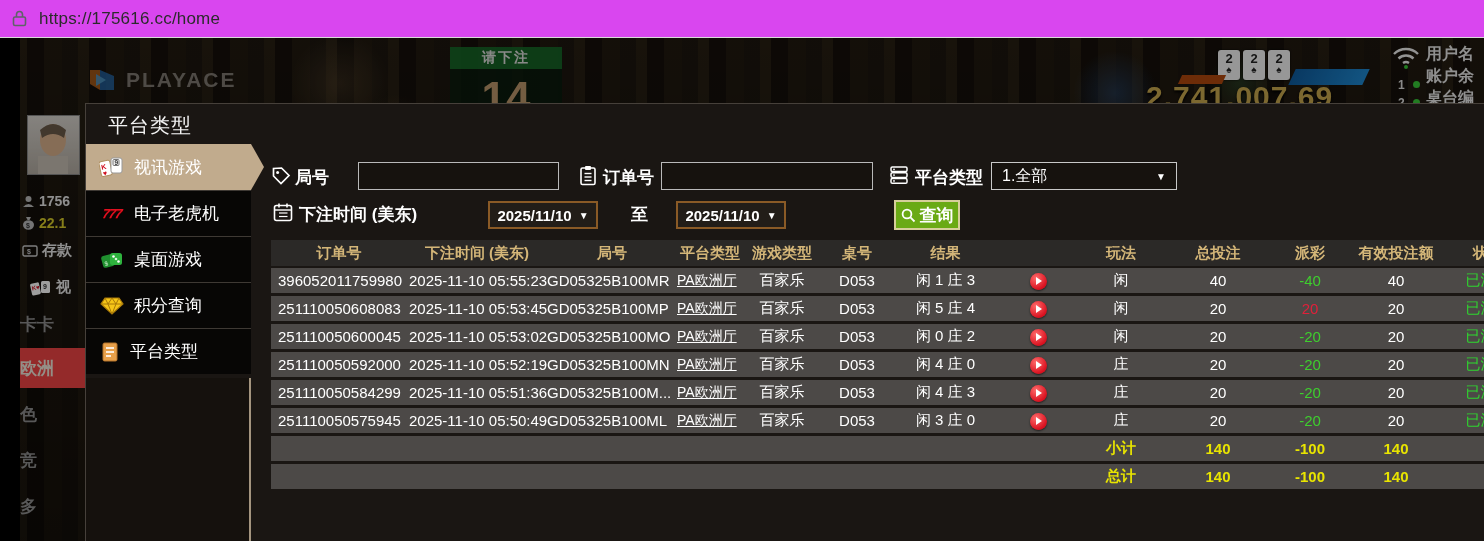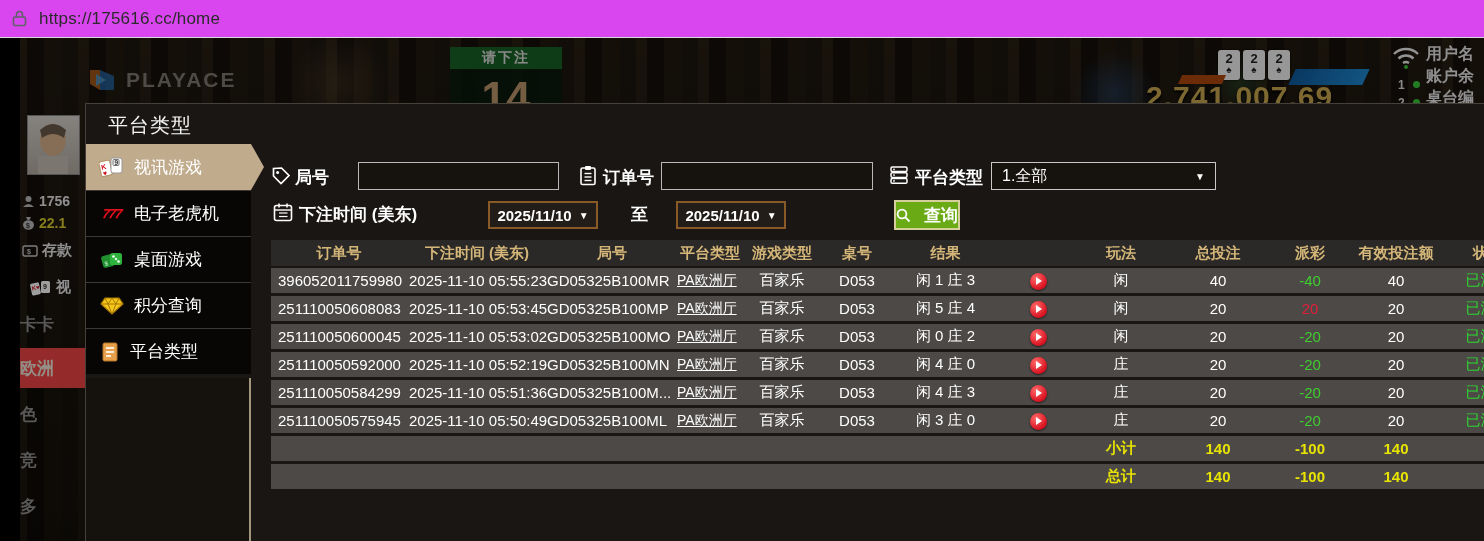--- a/index.html
+++ b/index.html
@@ -95,21 +95,21 @@
   .f-label { font-size:17px; font-weight:700; color:#fff; white-space:nowrap; }
   .f-input { height:28px; background:#16120e; border:1px solid #b9b9b9; color:#fff; font-size:15px; padding:0 8px;
     font-family:"Liberation Sans",sans-serif; }
   .f-select { height:28px; background:#16120e; border:1px solid #c8c8c8; color:#fff; font-size:16px;
     display:flex; align-items:center; padding:0 10px; cursor:pointer; }
   .f-select::after { content:"▼"; font-size:10px; color:#fff; margin-left:auto; }
   .date-box { height:28px; background:#221d18; border:2px solid var(--date-border,#8a5a26); color:#fff;
     font-weight:700; font-size:15px; display:flex; align-items:center; justify-content:center; gap:7px; cursor:pointer; }
   .date-box::after { content:"▼"; font-size:10px; }
   .query-btn { height:30px; background:var(--query-green,#6aaa15); border:2px solid #d6cf9b; color:#fff;
-    font-weight:700; font-size:17px; display:flex; align-items:center; justify-content:space-between; gap:4px; cursor:pointer; }
+    font-weight:700; font-size:17px; display:flex; align-items:center; justify-content:center; gap:4px; cursor:pointer; }
 
   
   .rtable { position:absolute; left:0; top:96px; width:1261px; }
   .trow { display:grid; grid-template-columns:136px 140px 130px 66px 78px 72px 105px 80px 86px 108px 76px 96px 88px;
     height:25px; margin-bottom:3px; background:#4c4947; align-items:center; font-size:15px; color:#fff; }
   .trow.thead { height:26px; margin-bottom:2px; background:#2b2927; color:var(--header-gold,#d4b678); font-weight:700; }
   .c { text-align:center; white-space:nowrap; overflow:visible; }
   .trow.tbody .c0 { text-align:left; padding-left:7px; }
   .trow.tbody .c1 { text-align:left; padding-left:2px; }
   .trow.tbody .c2 { text-align:left; padding-left:0; }
@@ -303,21 +303,21 @@
           <svg width="20" height="20" viewBox="0 0 20 20">
               <rect x="2" y="2" width="16" height="4.6" rx="1.3" fill="none" stroke="#fff" stroke-width="1.5"></rect>
               <rect x="2" y="7.8" width="16" height="4.6" rx="1.3" fill="none" stroke="#fff" stroke-width="1.5"></rect>
               <rect x="2" y="13.6" width="16" height="4.6" rx="1.3" fill="none" stroke="#fff" stroke-width="1.5"></rect>
               <circle cx="5" cy="4.3" r="0.9" fill="#fff"></circle>
               <circle cx="5" cy="10.1" r="0.9" fill="#fff"></circle>
               <circle cx="5" cy="15.9" r="0.9" fill="#fff"></circle>
             </svg>
         </span>
         <span class="abs f-label" style="left:644px;top:22px">平台类型</span>
-        <div class="abs f-select" style="left:720px;top:18px;width:225px">
+        <div class="abs f-select" style="left:720px;top:18px;width:186px">
           <span>1.全部</span>
         </div>
 
         <span class="abs" style="left:2px;top:58px">
           <svg width="20" height="20" viewBox="0 0 20 20">
               <rect x="1.5" y="3.5" width="17" height="15" rx="2" fill="none" stroke="#fff" stroke-width="1.6"></rect>
               <line x1="6" y1="1.5" x2="6" y2="5.5" stroke="#fff" stroke-width="1.6"></line>
               <line x1="14" y1="1.5" x2="14" y2="5.5" stroke="#fff" stroke-width="1.6"></line>
               <line x1="1.5" y1="8" x2="18.5" y2="8" stroke="#fff" stroke-width="1.4"></line>
               <line x1="6" y1="11" x2="14.5" y2="11" stroke="#fff" stroke-width="1.2"></line>

